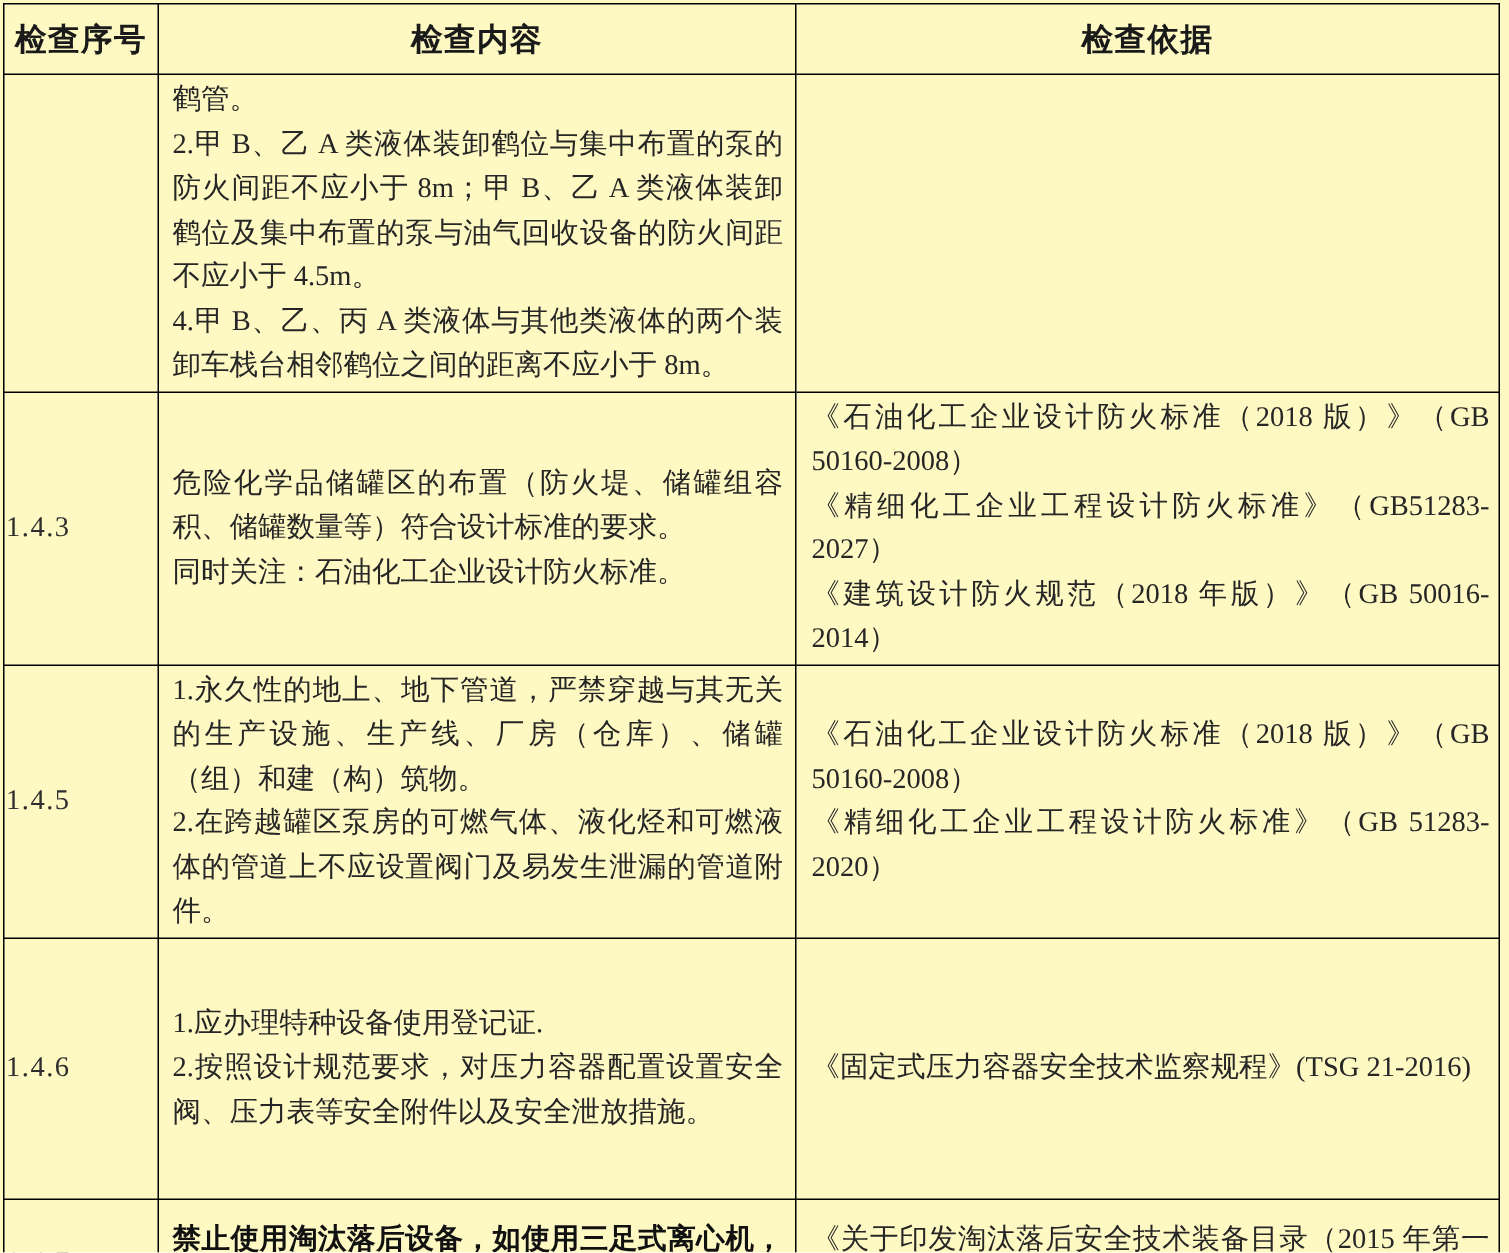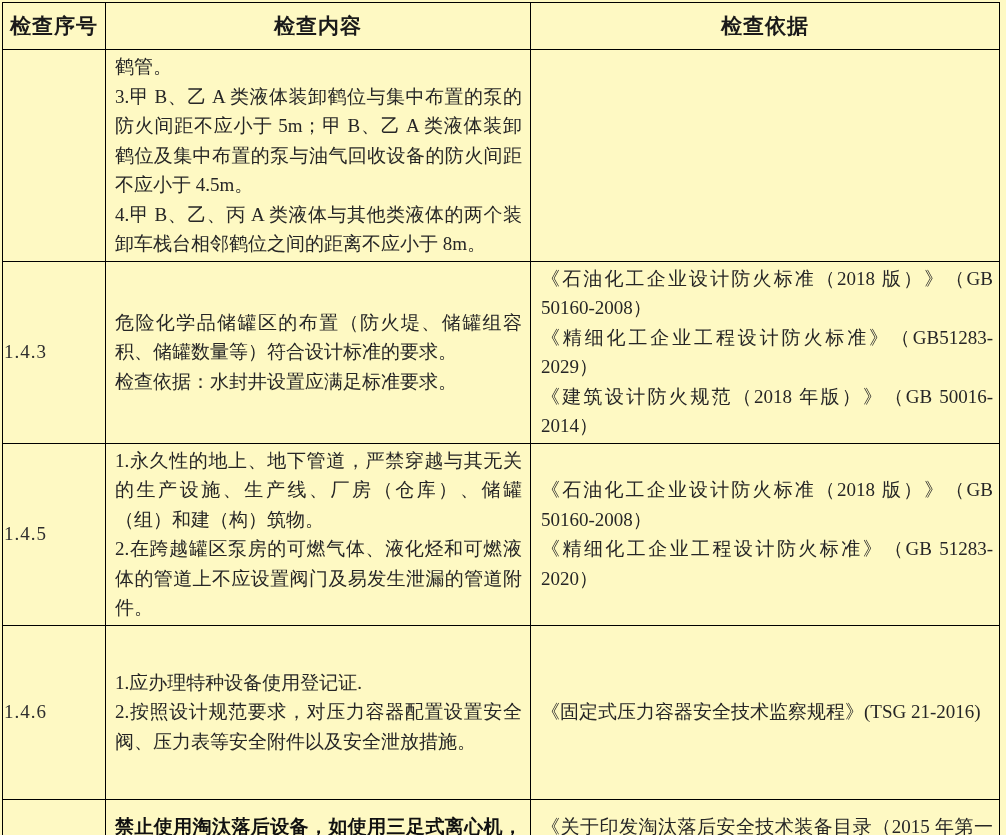--- a/index.html
+++ b/index.html
@@ -79,34 +79,34 @@
         <th>检查序号</th>
         <th>检查内容</th>
         <th>检查依据</th>
       </tr>
     </thead>
     <tbody>
         <tr>
           <td class="seq-cell"></td>
           <td class="content-cell">
             <p>鹤管。</p>
-            <p>3.甲 B、乙 A 类液体装卸鹤位与集中布置的泵的防火间距不应小于 5m；甲 B、乙 A 类液体装卸鹤位及集中布置的泵与油气回收设备的防火间距不应小于 4.5m。</p>
+            <p>2.甲 B、乙 A 类液体装卸鹤位与集中布置的泵的防火间距不应小于 8m；甲 B、乙 A 类液体装卸鹤位及集中布置的泵与油气回收设备的防火间距不应小于 4.5m。</p>
             <p>4.甲 B、乙、丙 A 类液体与其他类液体的两个装卸车栈台相邻鹤位之间的距离不应小于 8m。</p>
           </td>
           <td class="basis-cell"></td>
         </tr>
         <tr>
           <td class="seq-cell">1.4.3</td>
           <td class="content-cell">
             <p>危险化学品储罐区的布置（防火堤、储罐组容积、储罐数量等）符合设计标准的要求。</p>
-            <p>检查依据：水封井设置应满足标准要求。</p>
+            <p>同时关注：石油化工企业设计防火标准。</p>
           </td>
           <td class="basis-cell">
             <p>《石油化工企业设计防火标准（2018 版）》（GB 50160-2008）</p>
-            <p>《精细化工企业工程设计防火标准》（GB51283-2029）</p>
+            <p>《精细化工企业工程设计防火标准》（GB51283-2027）</p>
             <p>《建筑设计防火规范（2018 年版）》（GB 50016-2014）</p>
           </td>
         </tr>
         <tr>
           <td class="seq-cell">1.4.5</td>
           <td class="content-cell">
             <p>1.永久性的地上、地下管道，严禁穿越与其无关的生产设施、生产线、厂房（仓库）、储罐（组）和建（构）筑物。</p>
             <p>2.在跨越罐区泵房的可燃气体、液化烃和可燃液体的管道上不应设置阀门及易发生泄漏的管道附件。</p>
           </td>
           <td class="basis-cell">

